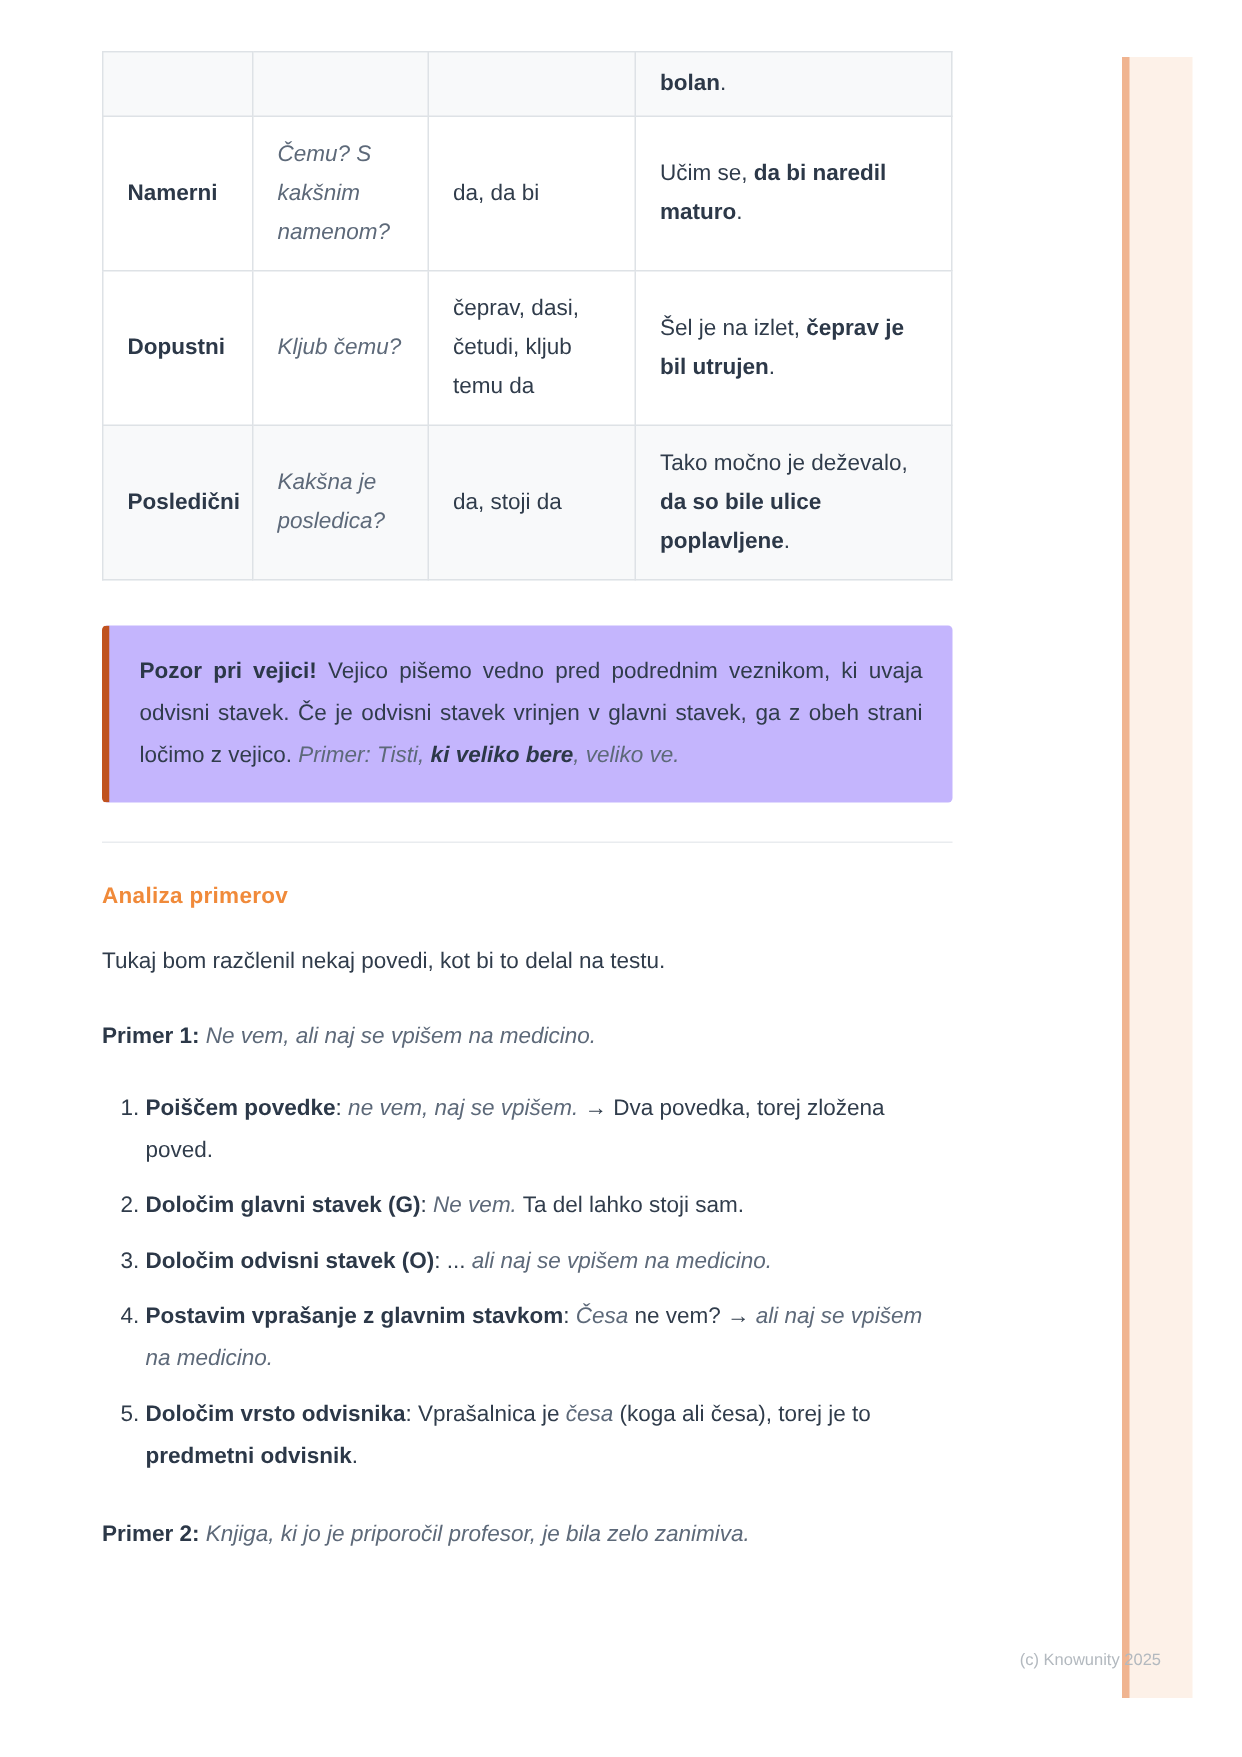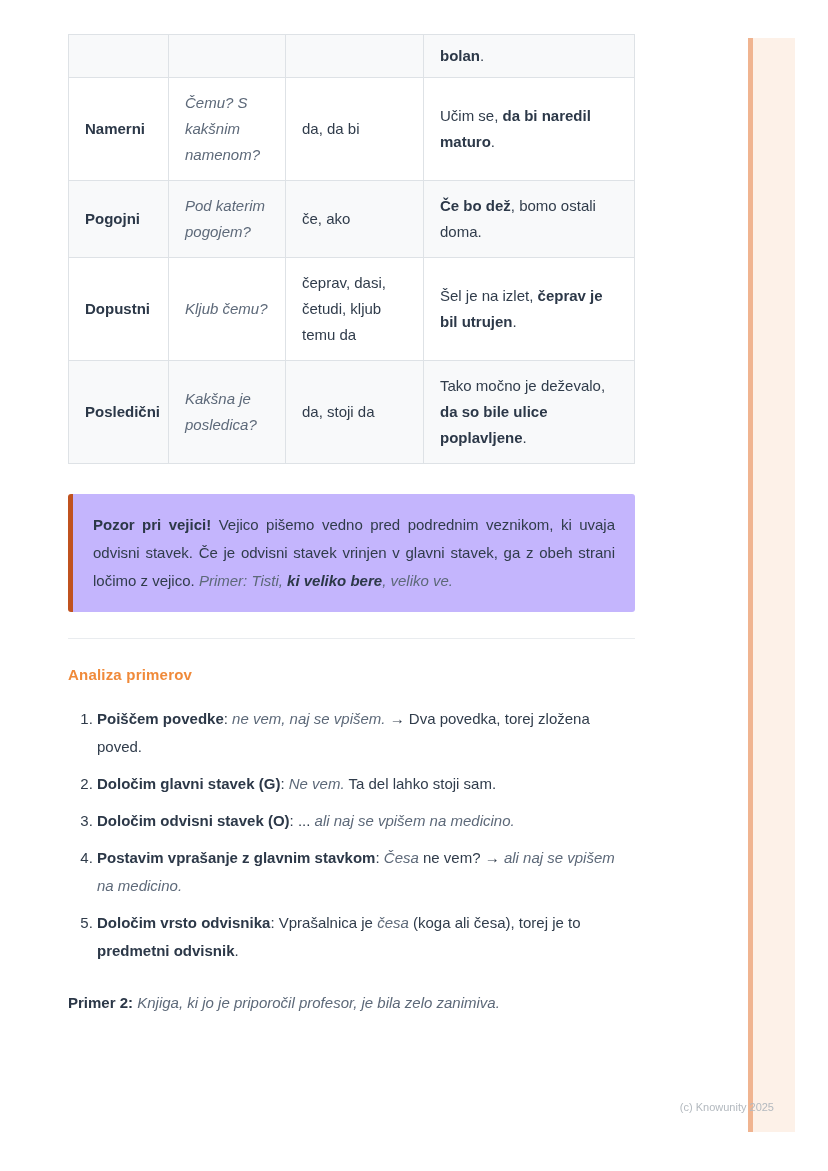--- a/index.html
+++ b/index.html
@@ -126,26 +126,20 @@
           <td></td>
           <td></td>
           <td><span class="b">bolan</span><span>.</span></td>
         </tr>
         <tr>
           <td><span class="b">Namerni</span></td>
           <td><span class="i">Čemu? S kakšnim namenom?</span></td>
           <td><span>da, da bi</span></td>
           <td><span>Učim se, </span><span class="b">da bi naredil maturo</span><span>.</span></td>
         </tr>
-        <tr class="striped">
-          <td><span class="b">Pogojni</span></td>
-          <td><span class="i">Pod katerim pogojem?</span></td>
-          <td><span>če, ako</span></td>
-          <td><span class="b">Če bo dež</span><span>, bomo ostali doma.</span></td>
-        </tr>
         <tr>
           <td><span class="b">Dopustni</span></td>
           <td><span class="i">Kljub čemu?</span></td>
           <td><span>čeprav, dasi, četudi, kljub temu da</span></td>
           <td><span>Šel je na izlet, </span><span class="b">čeprav je bil utrujen</span><span>.</span></td>
         </tr>
         <tr class="striped">
           <td><span class="b">Posledični</span></td>
           <td><span class="i">Kakšna je posledica?</span></td>
           <td><span>da, stoji da</span></td>
@@ -155,21 +149,23 @@
     </table>
 
     <div class="callout">
       <p><span class="b">Pozor pri vejici!</span><span> Vejico pišemo vedno pred podrednim veznikom, ki uvaja odvisni stavek. Če je odvisni stavek vrinjen v glavni stavek, ga z obeh strani ločimo z vejico. </span><span class="i">Primer: Tisti, </span><span class="b i">ki veliko bere</span><span class="i">, veliko ve.</span></p>
     </div>
 
     <hr class="divider">
 
     <h2 class="section-heading">Analiza primerov</h2>
 
+    <p class="intro">Tukaj bom razčlenil nekaj povedi, kot bi to delal na testu.</p>
 
+    <p class="example"><span class="b">Primer 1: </span><span class="i">Ne vem, ali naj se vpišem na medicino.</span></p>
 
     <ol class="steps">
       <li><span class="b">Poiščem povedke</span><span>: </span><span class="i">ne vem, naj se vpišem.</span><span> → Dva povedka, torej zložena poved.</span></li>
       <li><span class="b">Določim glavni stavek (G)</span><span>: </span><span class="i">Ne vem.</span><span> Ta del lahko stoji sam.</span></li>
       <li><span class="b">Določim odvisni stavek (O)</span><span>: ... </span><span class="i">ali naj se vpišem na medicino.</span></li>
       <li><span class="b">Postavim vprašanje z glavnim stavkom</span><span>: </span><span class="i">Česa</span><span> ne vem? → </span><span class="i">ali naj se vpišem na medicino.</span></li>
       <li><span class="b">Določim vrsto odvisnika</span><span>: Vprašalnica je </span><span class="i">česa</span><span> (koga ali česa), torej je to </span><span class="b">predmetni odvisnik</span><span>.</span></li>
     </ol>
 
     <p class="example"><span class="b">Primer 2: </span><span class="i">Knjiga, ki jo je priporočil profesor, je bila zelo zanimiva.</span></p>

